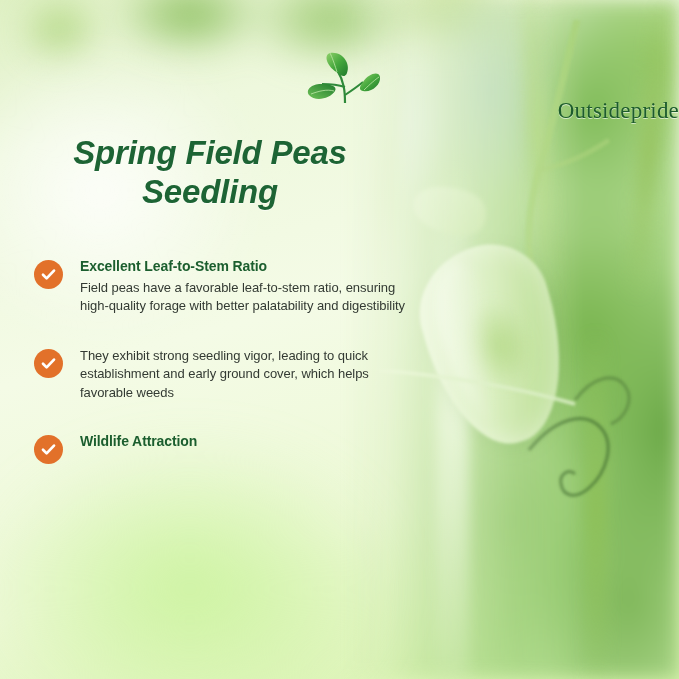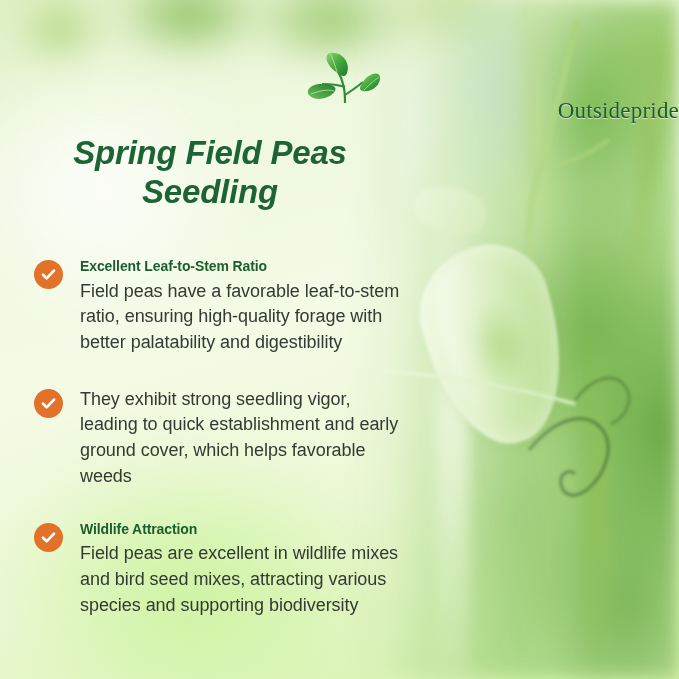--- a/index.html
+++ b/index.html
@@ -126,21 +126,21 @@
     position:absolute;left:0;top:2px;width:29px;height:29px;border-radius:50%;
     background:#e2712a;
     display:flex;align-items:center;justify-content:center;
   }
   .check svg{display:block;}
   .b-title{
     font-size:14px;font-weight:bold;color:#1b5e2e;
     margin:0 0 3px 0;line-height:1.25;letter-spacing:-.1px;
   }
   .b-desc{
-    font-size:18px;line-height:1.43;color:#333a33;margin:0;
+    font-size:13px;line-height:1.43;color:#333a33;margin:0;
     letter-spacing:-.05px;max-width:330px;
   }
 </style>
 </head>
 <body>
 
 <div class="card">
 
   <div class="bg-base"></div>
   <div class="bg-topband"></div>
@@ -228,17 +228,16 @@
       <p class="b-desc">They exhibit strong seedling vigor, leading to quick establishment and early ground cover, which helps favorable weeds</p>
     </div>
 
     <div class="benefit">
       <span class="check">
         <svg width="17" height="17" viewBox="0 0 17 17" aria-hidden="true">
           <path d="M3 8.8 L6.6 12.4 L14 4.6" stroke="#ffffff" stroke-width="2.7" fill="none" stroke-linecap="round" stroke-linejoin="round"></path>
         </svg>
       </span>
       <p class="b-title">Wildlife Attraction</p>
-      <p class="b-desc">Field peas are excellent in wildlife mixes and bird seed mixes, attracting various species and supporting biodiversity</p>
     </div>
 
   </div>
 </div>
 
 </body></html>

